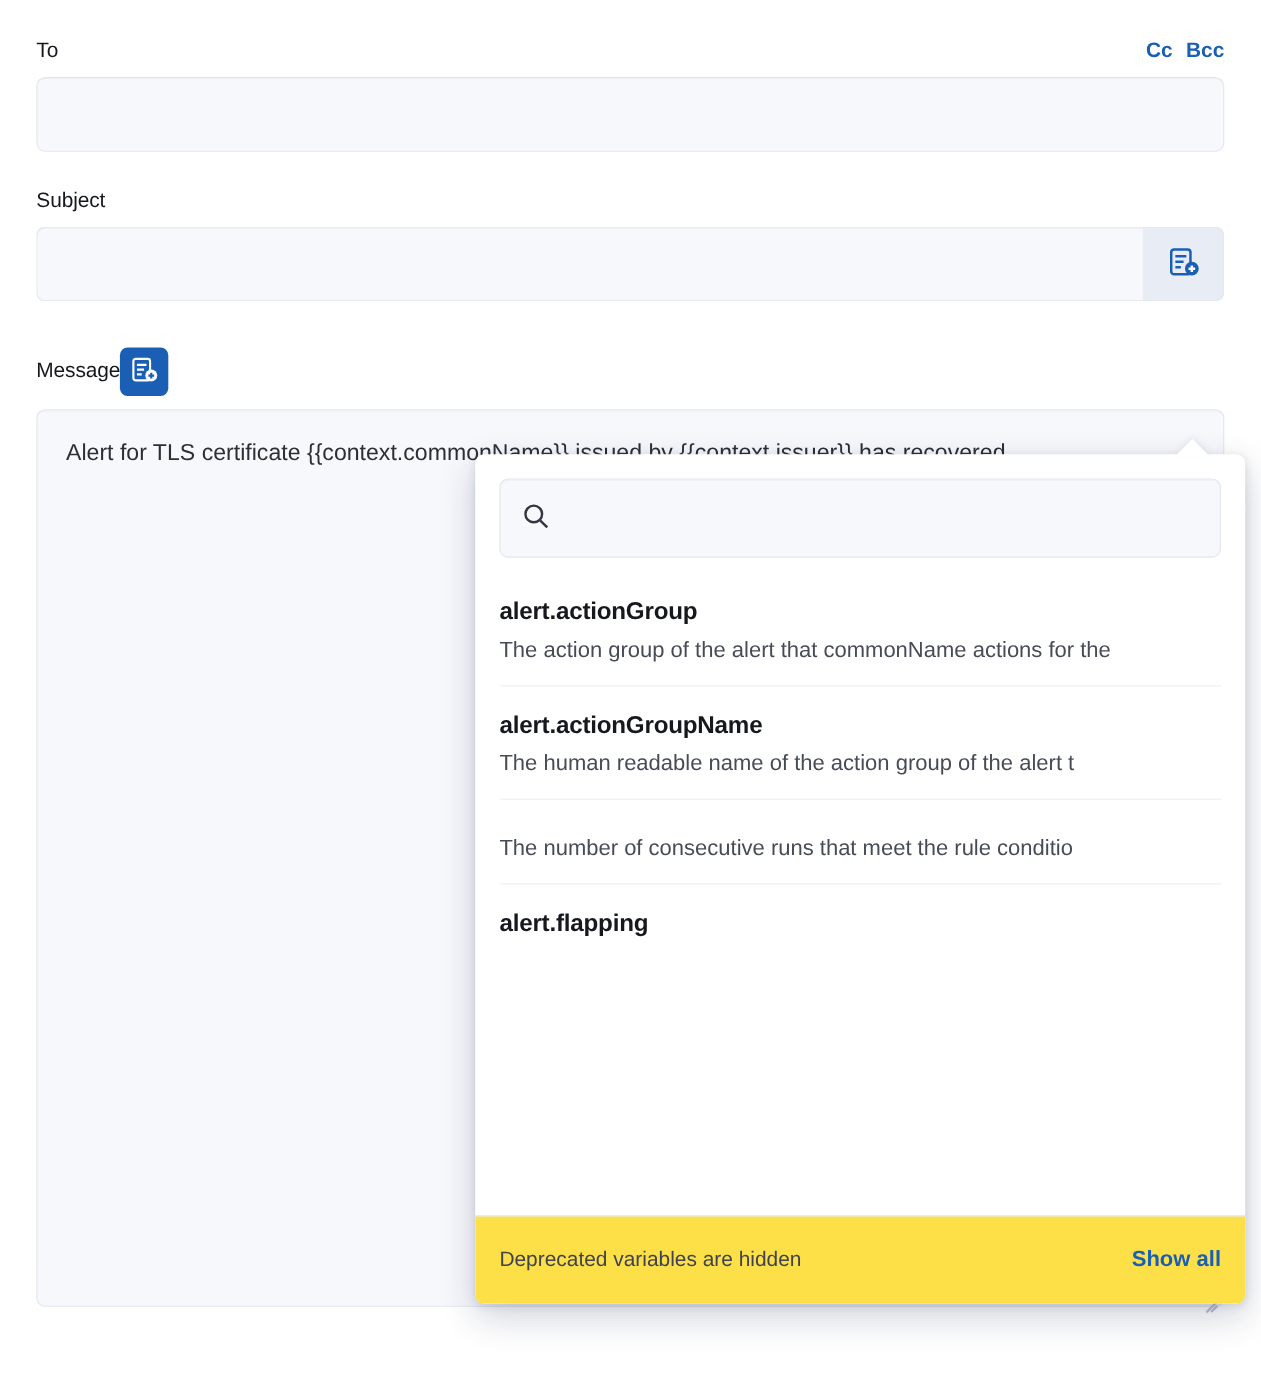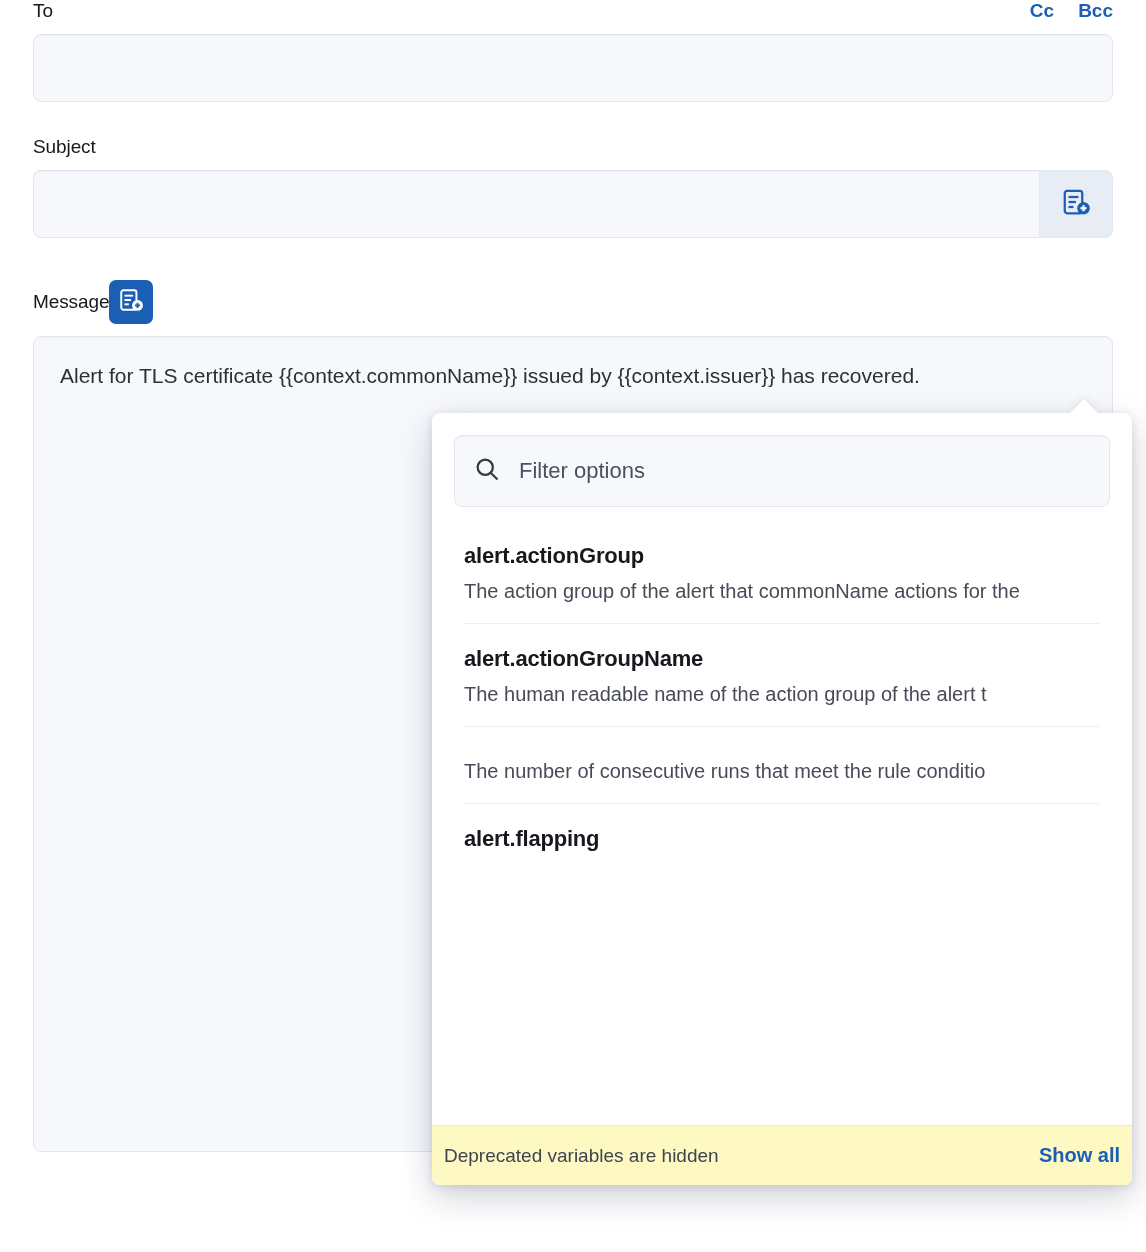--- a/index.html
+++ b/index.html
@@ -24,21 +24,22 @@
     justify-content: space-between;
   }
   .field-label {
     font-size: 19px;
     font-weight: 400;
     color: #16181d;
     letter-spacing: -0.1px;
   }
   .links {
     display: flex;
-    gap: 24px;
+    gap: 12px;
+    margin-top: 36px;
   }
   .link {
     font-size: 19px;
     font-weight: 700;
     color: #1a5fb4;
     cursor: pointer;
     text-decoration: none;
   }
 
   .input-shell {
@@ -186,21 +187,21 @@
     font-size: 22px;
     color: #343741;
     font-family: "Liberation Sans", sans-serif;
     margin-left: 16px;
   }
   .search-input::placeholder { color: #4b5161; }
 
   .option-list {
     flex: 1;
     overflow: hidden;
-    padding: 0 32px;
+    padding: 0 22px;
     margin-top: 14px;
   }
   .option {
     padding: 22px 0 20px 0;
     border-bottom: 1px solid #eceff4;
     cursor: pointer;
   }
   .option:last-child { border-bottom: none; }
   .option-title {
     font-size: 22px;
@@ -209,27 +210,27 @@
     letter-spacing: -0.2px;
   }
   .option-desc {
     margin-top: 11px;
     font-size: 20px;
     color: #474b57;
     white-space: nowrap;
     overflow: hidden;
   }
   .popover-footer {
-    height: 60px;
+    height: 80px;
     border-top: 1px solid #e6e9ef;
-    background: #fef9c3;
+    background: #fde047;
     display: flex;
     align-items: center;
     justify-content: space-between;
-    padding: 0 12px;
+    padding: 0 22px;
   }
   .footer-note {
     font-size: 19px;
     color: #3f4350;
   }
   .footer-link {
     font-size: 20px;
     font-weight: 700;
     color: #1a5fb4;
     cursor: pointer;
@@ -296,21 +297,20 @@
   <div class="popover">
 
     <div class="search-wrap">
       <div class="search-box">
         <span>
           <svg width="28" height="28" viewBox="0 0 24 24" fill="none" stroke="#343741" stroke-width="1.9">
             <circle cx="10.5" cy="10.5" r="6.5"></circle>
             <line x1="15.4" y1="15.4" x2="21" y2="21"></line>
           </svg>
         </span>
-        <input class="search-input" type="text" value="" placeholder="Filter options" style="">
       </div>
     </div>
 
     <div class="option-list">
       <div class="option">
         <div class="option-title">alert.actionGroup</div>
         <div class="option-desc">The action group of the alert that commonName actions for the</div>
       </div>
       <div class="option">
         <div class="option-title">alert.actionGroupName</div>

